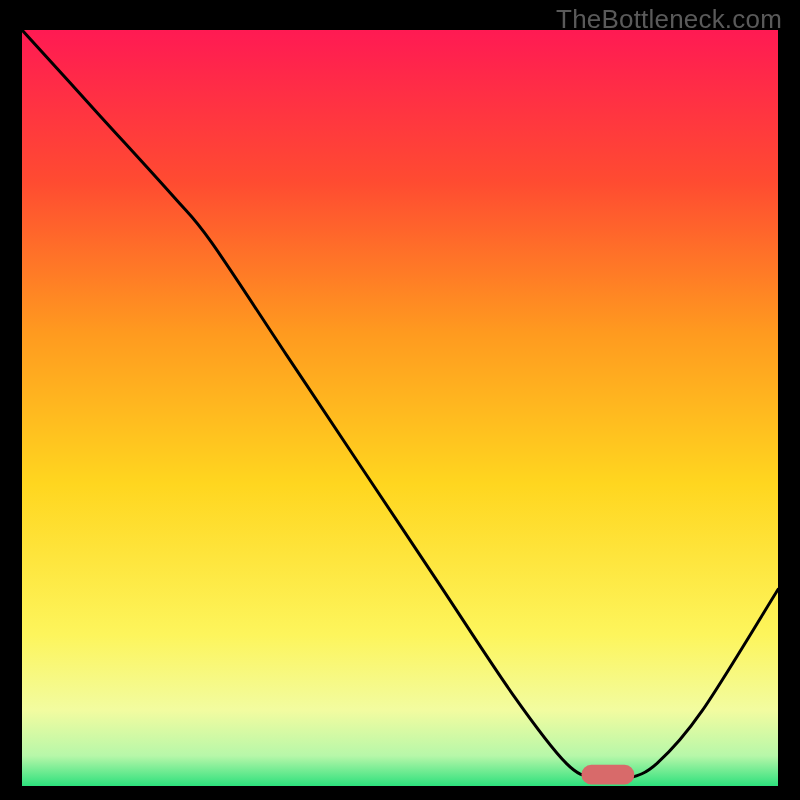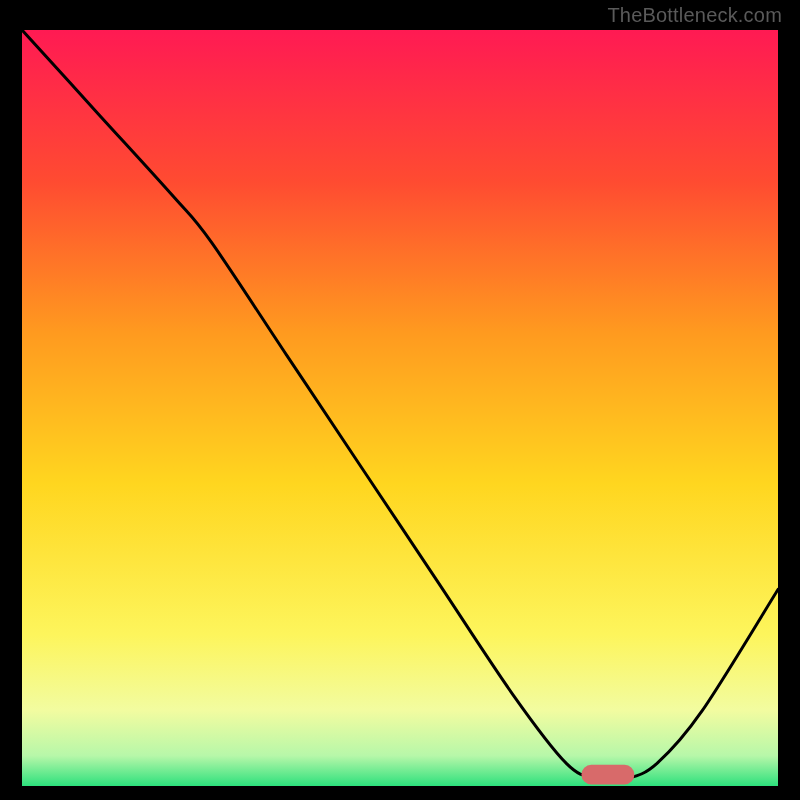--- a/index.html
+++ b/index.html
@@ -13,21 +13,21 @@
   }
   .stage {
     position: relative;
     width: 800px;
     height: 800px;
   }
   .watermark {
     position: absolute;
     top: 4px;
     right: 18px;
-    font-size: 20px;
+    font-size: 26px;
     color: #5a5a5a;
     letter-spacing: 0.2px;
     font-weight: 500;
     user-select: none;
   }
   .plot {
     position: absolute;
     left: 22px;
     top: 30px;
     width: 756px;

